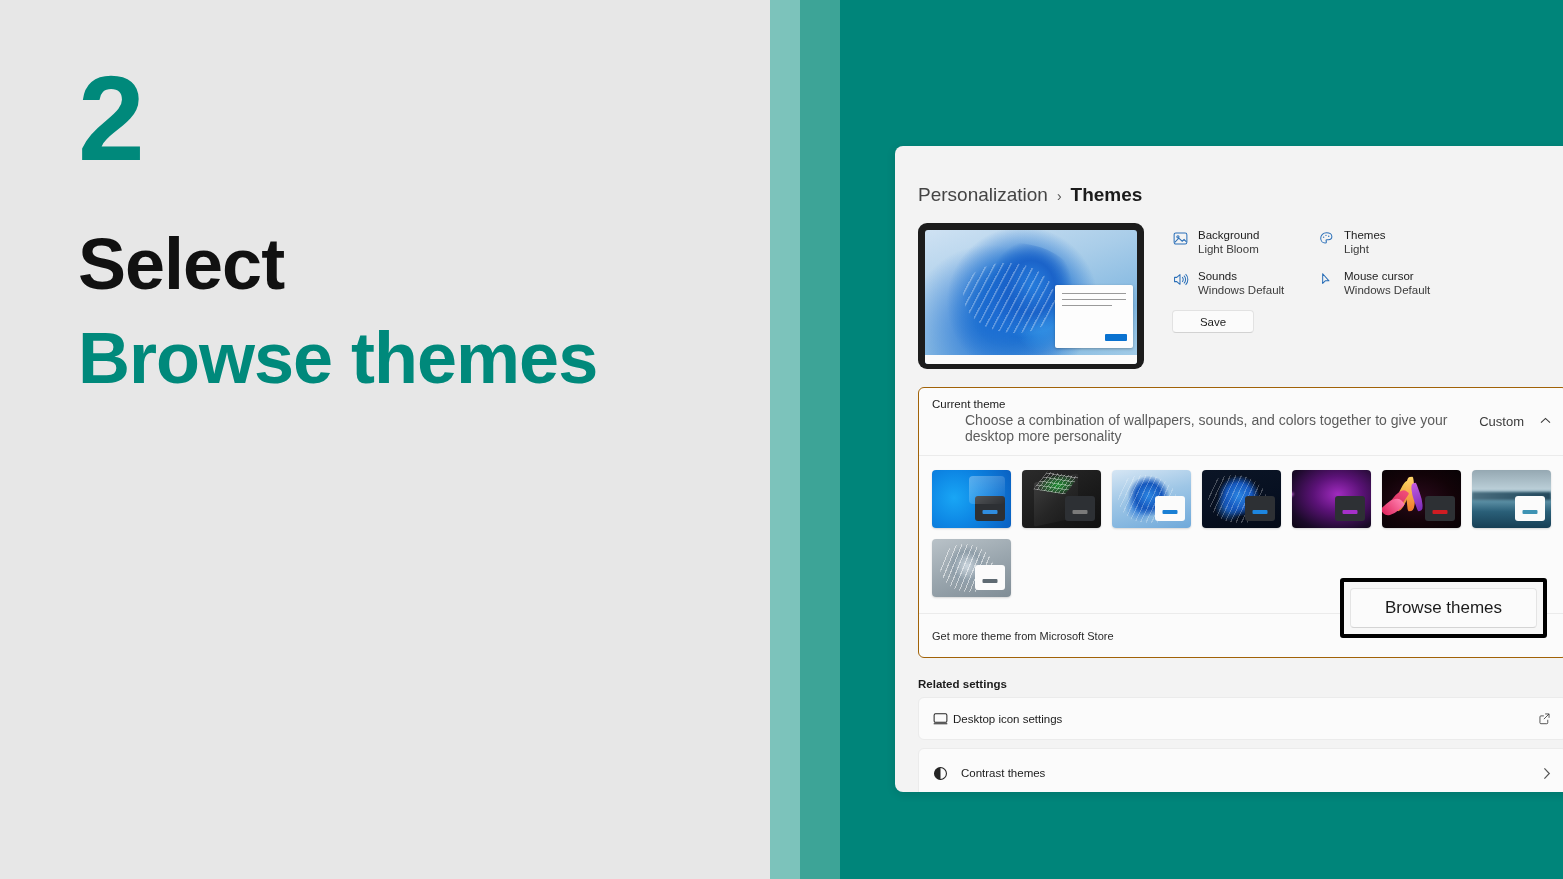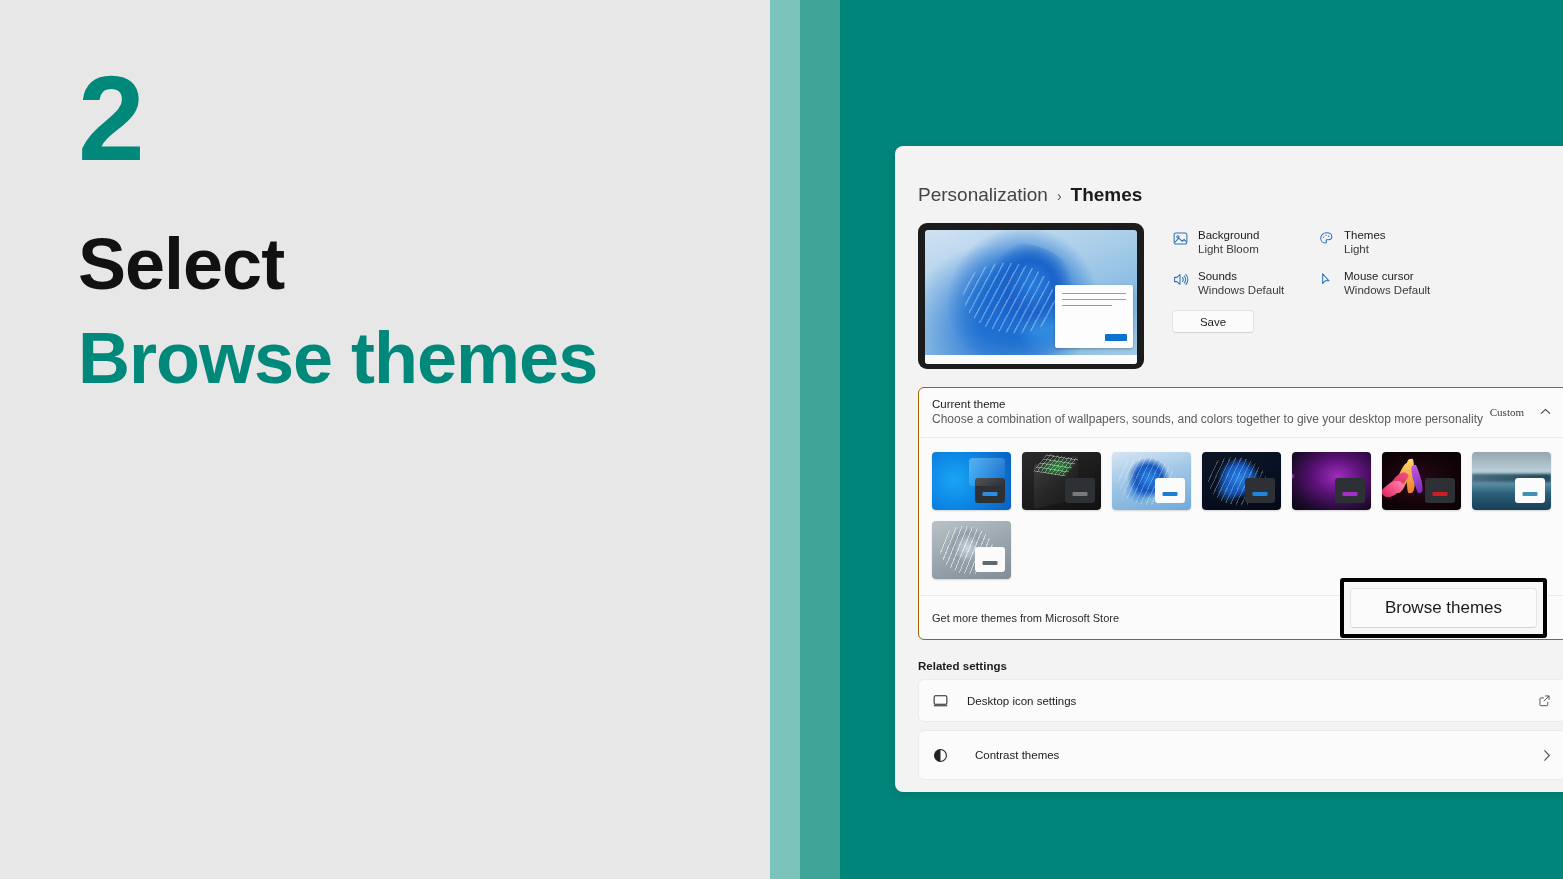--- a/index.html
+++ b/index.html
@@ -150,23 +150,23 @@
   
   .card {
     background: #fbfbfb; border: 1px solid #a16207; border-radius: 6px;
     margin-top: 18px; overflow: hidden;
   }
   .card-head {
     display: flex; align-items: center; justify-content: space-between;
     padding: 10px 16px 11px 13px;
   }
   .card-head-txt .ch-title { font-size: 11.5px; color: #1b1b1b; margin-bottom: 2px; }
-  .card-head-txt .ch-sub { font-size: 12px; color: #5c5c5c; }
+  .card-head-txt .ch-sub { font-size: 14px; color: #5c5c5c; margin-left: 33px; }
   .card-head-right { display: flex; align-items: center; gap: 16px; }
-  .custom-label { font-size: 11px; color: #3a3a3a; font-family: Liberation Serif, serif; }
+  .custom-label { font-size: 13px; color: #3a3a3a; }
   .chev-up { font-size: 10px; color: #3a3a3a; line-height: 1; }
 
   .card-divider { height: 1px; background: #ebebeb; }
 
   .themes-grid {
     display: flex; flex-wrap: wrap; gap: 11px;
     padding: 14px 13px 16px 13px;
   }
   .theme-tile {
     width: 79px; height: 58px; border-radius: 4px;
@@ -271,21 +271,21 @@
   }
   .rel-row {
     background: #fbfbfb; border: 1px solid #ebebeb; border-radius: 6px;
     display: flex; align-items: center; padding: 0 16px 0 13px;
     margin-bottom: 8px;
   }
   .rel-row.h1 { height: 43px; }
   .rel-row.h2 { height: 50px; gap: 8px; }
   .rel-ic { width: 20px; flex: 0 0 20px; color: #242424; display:flex; align-items:center; }
   .rel-ic svg { display:block; }
-  .rel-txt { flex: 1; margin-left: 15px; }
+  .rel-txt { flex: 1; margin-left: 1px; }
   .rel-label { font-size: 11.5px; color: #1b1b1b; }
   .rel-sub { font-size: 10px; color: #5c5c5c; margin-top: 2px; }
   .rel-right { color: #3a3a3a; display: flex; align-items: center; }
   .rel-right svg { display:block; }
   .chev-right { font-size: 12px; color: #555; }
 </style>
 </head>
 <body>
 
 <div id="root">
@@ -460,21 +460,21 @@
           <div class="theme-tile tb-8">
             <div class="swirl"></div>
             <div class="tile-win tw-light">
                 <span class="tw-bar" style="background:#5e6a72"></span>
               </div>
           </div>
         </div>
 
         <div class="card-divider"></div>
         <div class="store-row">
-          <span class="store-label">Get more themes from Microsoft Store</span>
+          <span class="store-label">Get more theme from Microsoft Store</span>
         </div>
       </div>
 
       <div class="related-title">Related settings</div>
 
       <div class="rel-row h1">
         <span class="rel-ic">
           <svg width="17" height="17" viewBox="0 0 20 20" fill="none" stroke="currentColor" stroke-width="1.2">
             <rect x="2.5" y="4.5" width="15" height="10" rx="1.6"></rect>
             <path d="M2 16.2h16"></path>

